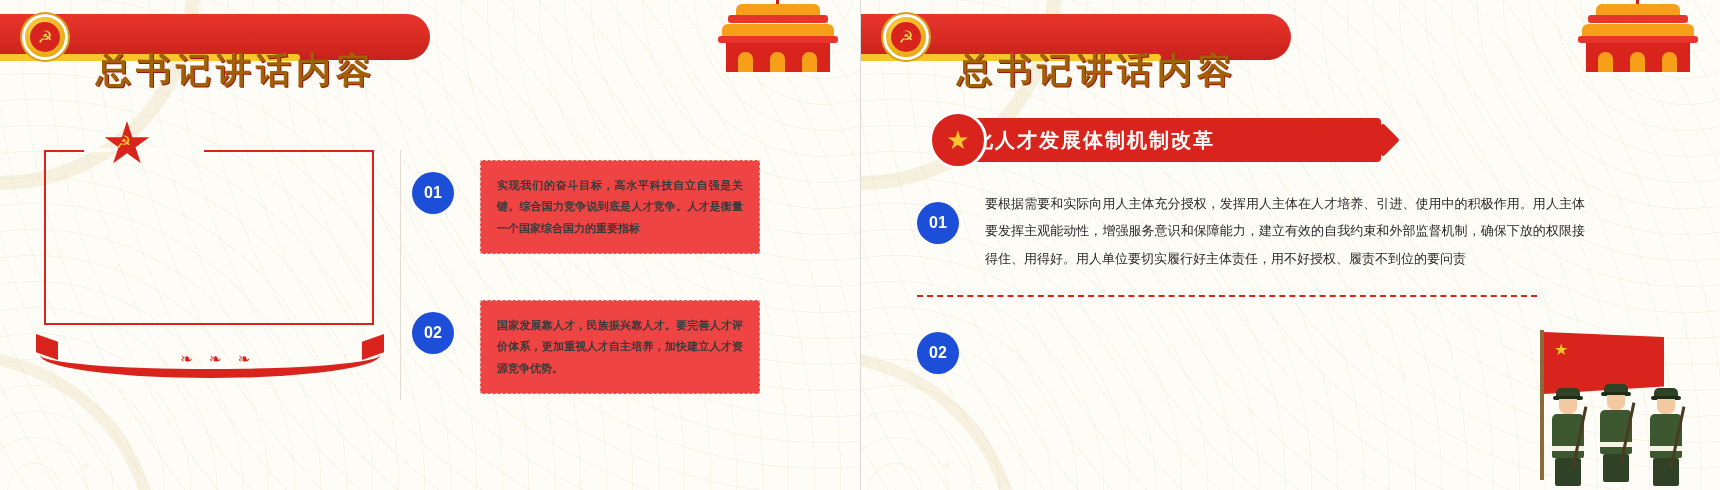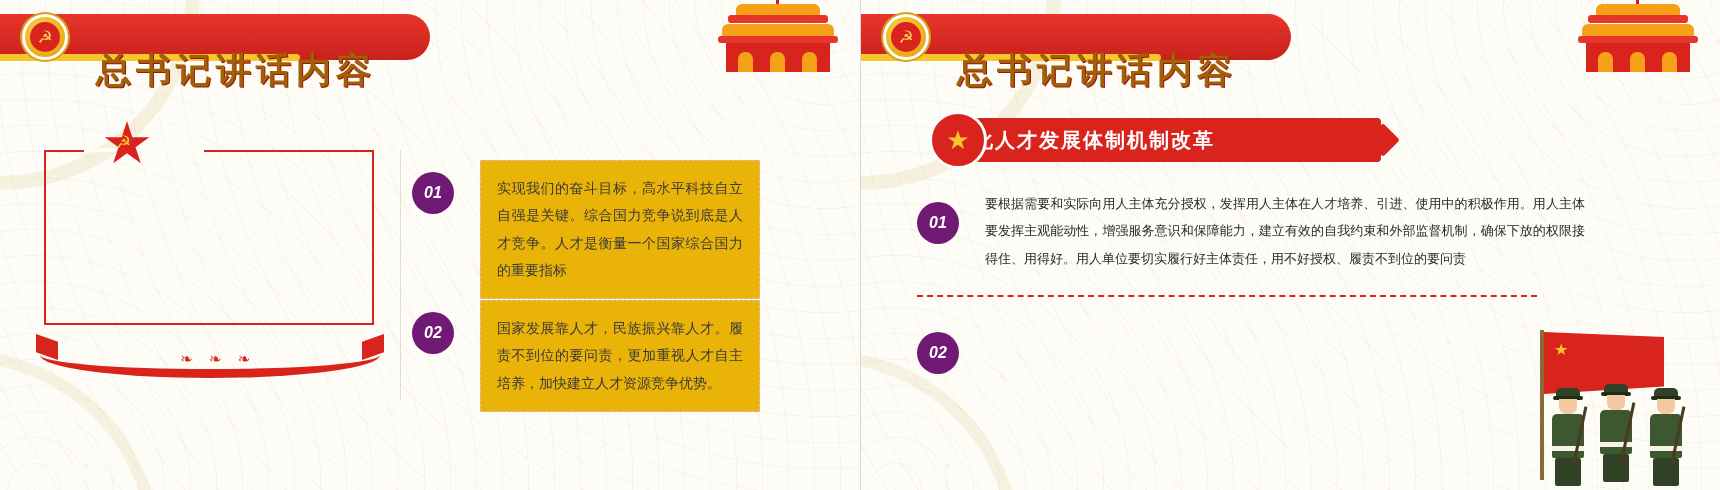--- a/index.html
+++ b/index.html
@@ -182,35 +182,35 @@
 
   .s1-item {
     position: absolute; left: 412px;
     display: flex; align-items: flex-start;
   }
   .s1-item-1 { top: 160px; }
   .s1-item-2 { top: 300px; }
   .num-circle {
     width: 42px; height: 42px; flex: 0 0 42px;
     border-radius: 50%;
-    background: #701a75;
+    background: #1d4ed8;
     color: #ffffff;
     font-size: 16px; font-weight: bold;
     display: flex; align-items: center; justify-content: center;
     margin-top: 12px;
-    font-style: italic;
   }
   .s1-card {
     margin-left: 26px;
     width: 280px;
-    background: #eab308;
+    background: #ef4444;
     border: 1px dashed #e8b9b3;
     padding: 14px 16px;
-    font-size: 14px; line-height: 1.95; color: #3a3a3a;
+    font-size: 11px; line-height: 1.95; color: #3a3a3a;
     text-align: justify;
+    font-weight: bold;
   }
 
   
   .s2-banner {
     position: absolute; left: 90px; top: 118px;
     width: 430px; height: 44px;
     background: #d9241d;
     border-radius: 4px 4px 4px 4px;
     display: flex; align-items: center;
   }
@@ -358,21 +358,21 @@
 
     <div class="divider-v"></div>
 
     <div class="s1-item s1-item-1">
       <div class="num-circle">01</div>
       <div class="s1-card">实现我们的奋斗目标，高水平科技自立自强是关键。综合国力竞争说到底是人才竞争。人才是衡量一个国家综合国力的重要指标</div>
     </div>
 
     <div class="s1-item s1-item-2">
       <div class="num-circle">02</div>
-      <div class="s1-card">国家发展靠人才，民族振兴靠人才。履责不到位的要问责，更加重视人才自主培养，加快建立人才资源竞争优势。</div>
+      <div class="s1-card">国家发展靠人才，民族振兴靠人才。要完善人才评价体系，更加重视人才自主培养，加快建立人才资源竞争优势。</div>
     </div>
   </section>
 
   <section class="slide">
     <div class="bg-pattern"></div>
     <div class="bg-corner-tl"></div>
     <div class="bg-corner-bl"></div>
 
     <header class="header">
       <div class="header-bar"></div>

